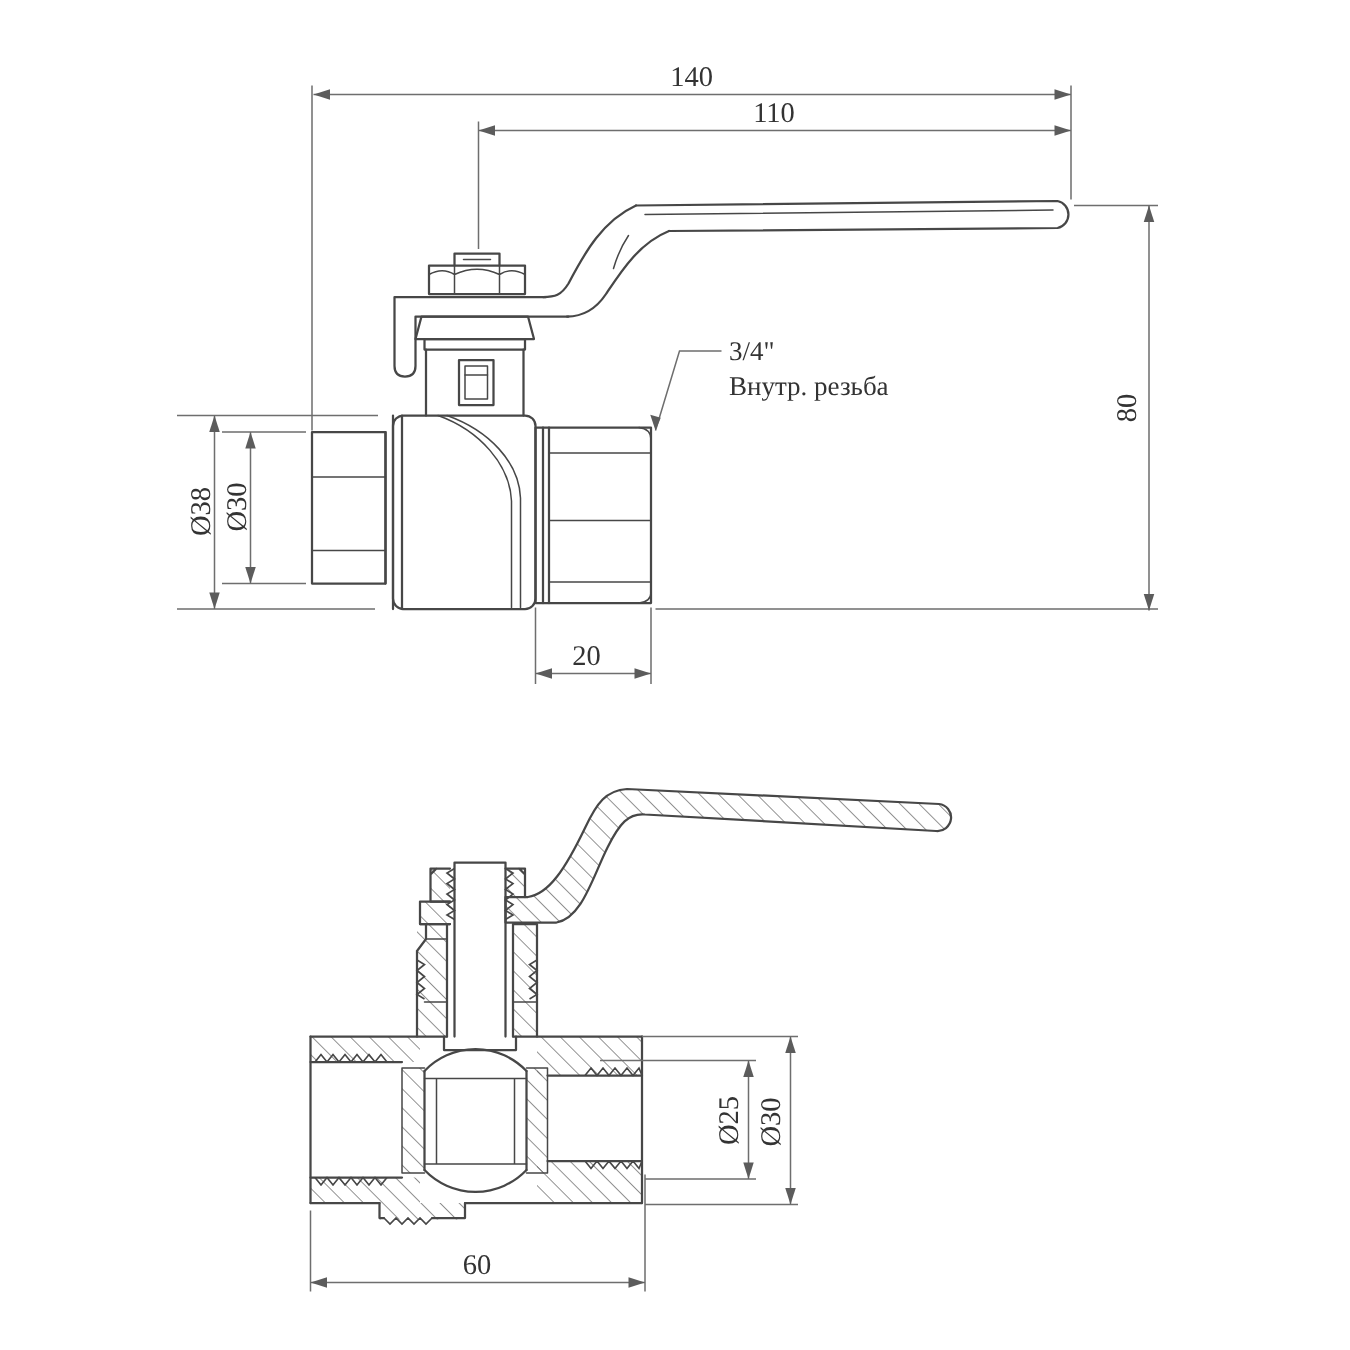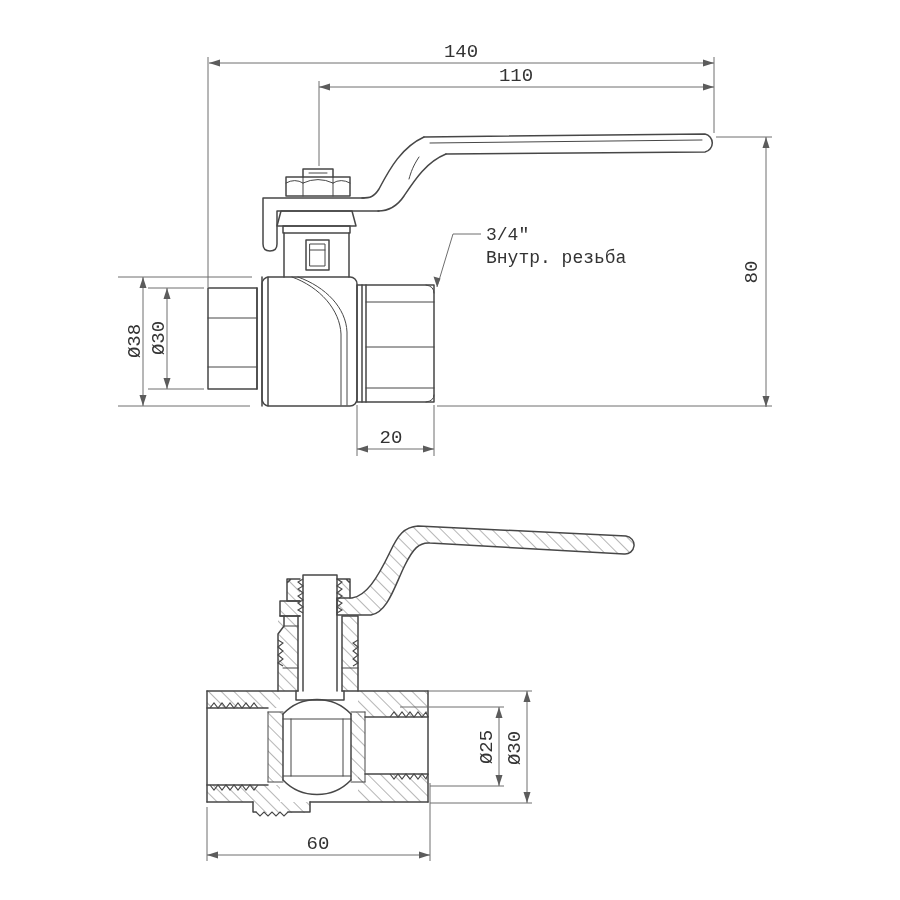--- a/index.html
+++ b/index.html
@@ -1,17 +1,17 @@
 <!DOCTYPE html>
 <html><head>
 <meta charset="utf-8">
 <style>
   html,body{margin:0;padding:0;background:#fff;}
   .stage{position:relative;width:900px;height:900px;background:#ffffff;overflow:hidden;
-         font-family:Liberation Mono, monospace;}
+         font-family:Liberation Serif, serif;}
   svg{position:absolute;left:0;top:0;}
   .ol{fill:none;stroke:#474747;stroke-width:1.5;stroke-linecap:round;stroke-linejoin:round;}
   .tl{fill:none;stroke:#474747;stroke-width:1;stroke-linecap:round;stroke-linejoin:round;}
   .hz{fill:none;stroke:#474747;stroke-width:1.1;stroke-linejoin:miter;}
   .dl{fill:none;stroke:#6e6e6e;stroke-width:1;}
   .ar{fill:#5c5c5c;stroke:none;}
   .hf{fill:url(#hp);stroke:none;}
   .olh{fill:url(#hp);stroke:#474747;stroke-width:1.5;stroke-linejoin:round;}
   text.dim{font-size:19px;fill:#333;}
   text.note{font-size:18px;fill:#333;}

